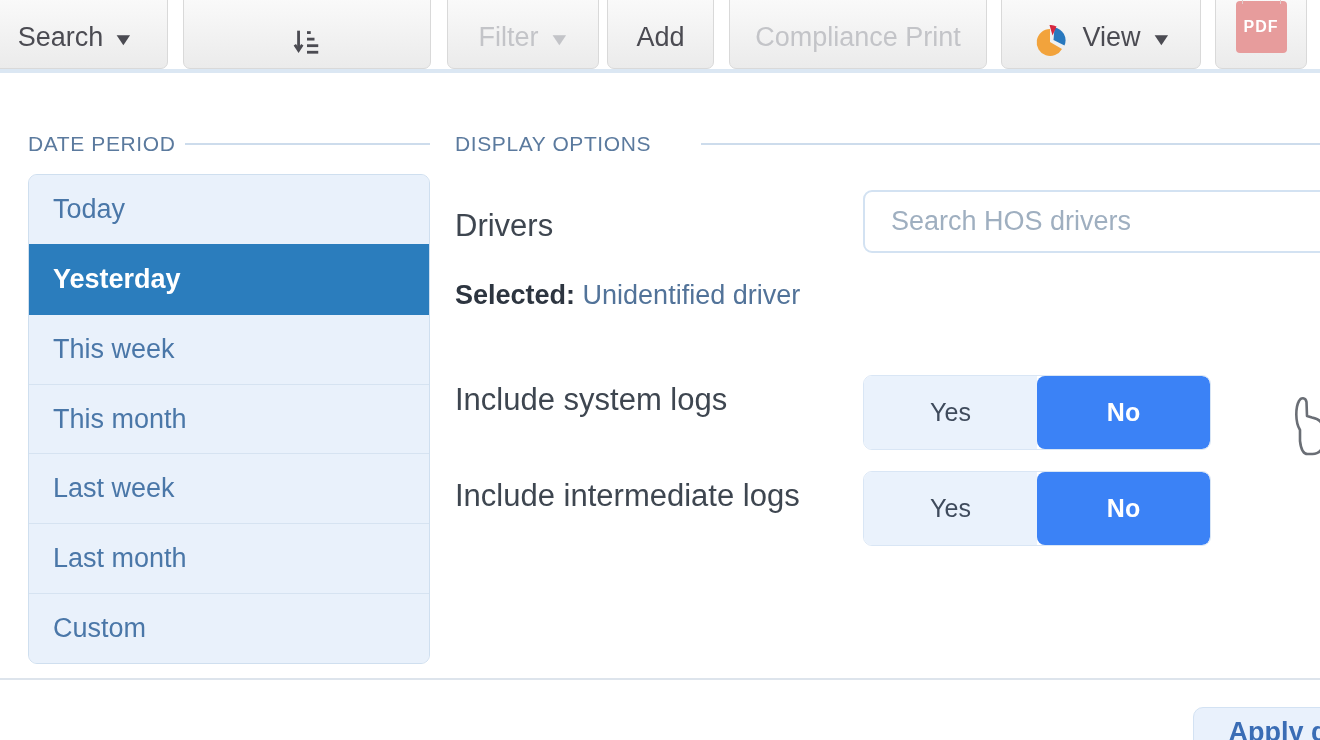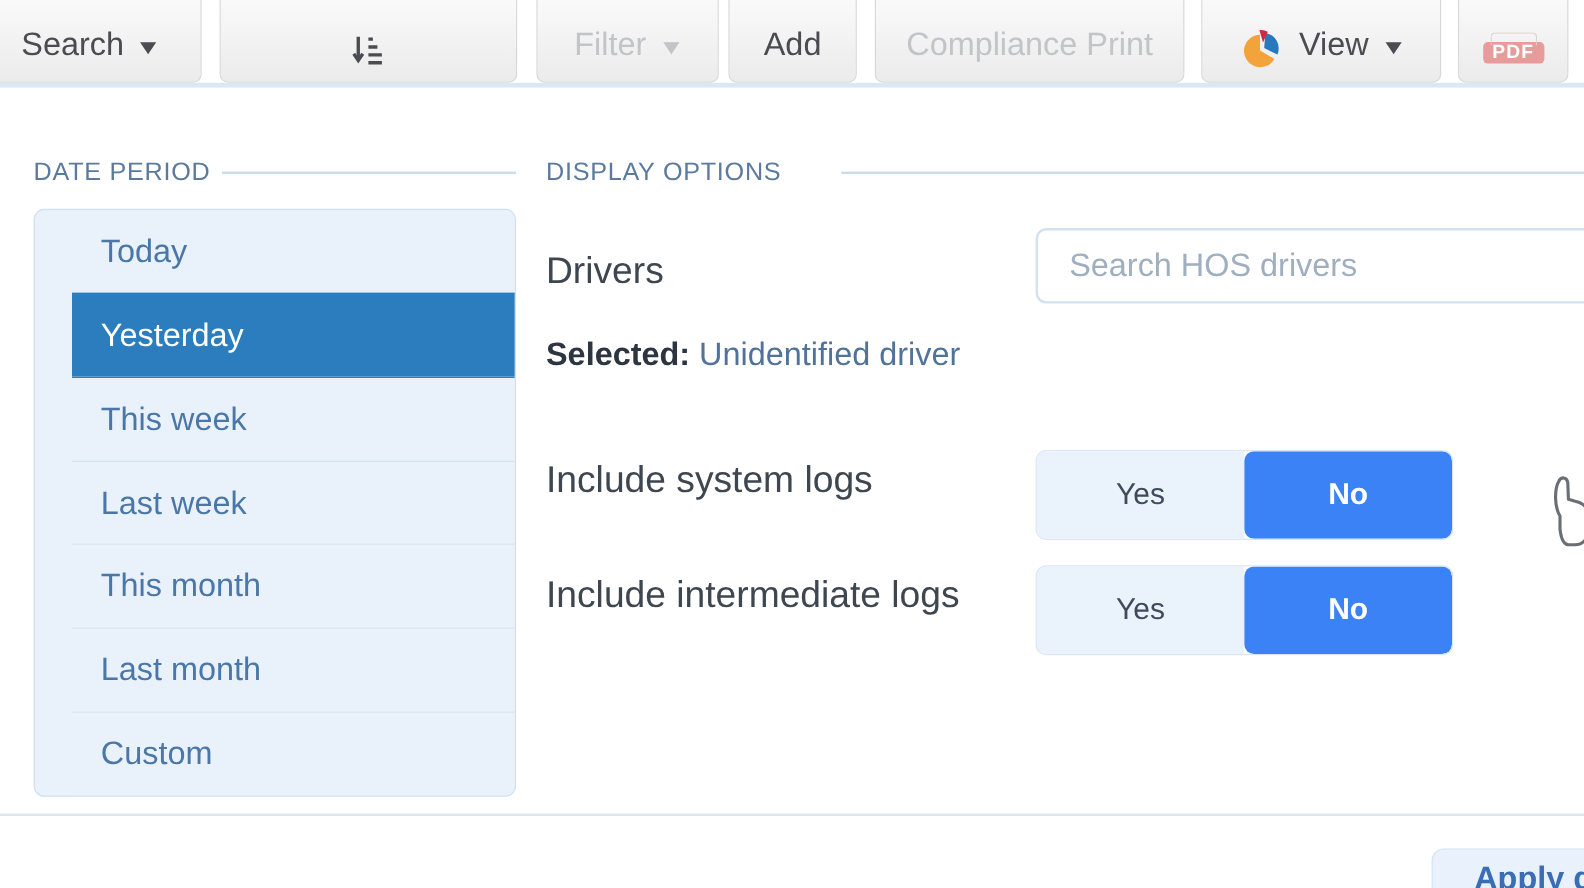--- a/index.html
+++ b/index.html
@@ -21,41 +21,41 @@
   .tb-options    { left:-18px; width:186px; }
   .tb-sort       { left:183px;  width:248px; }
   .tb-filter     { left:447px;  width:152px; }
   .tb-add        { left:607px;  width:107px; }
   .tb-compliance { left:729px;  width:258px; }
   .tb-view       { left:1001px; width:200px; }
   .tb-pdf        { left:1215px; width:92px; }
   .sort-icon { width:30px; height:30px; margin-bottom:-3px; }
   .pie-icon { width:38px; height:38px; margin-bottom:-6px; }
   .pdf-badge { background:#e79c9c; color:#fff; font-weight:bold; font-size:16px;
-    letter-spacing:1px; padding:0 8px; border-radius:4px; position:relative; }
+    letter-spacing:1px; padding:17px 8px; border-radius:4px; position:relative; }
   .pdf-badge::before { content:""; position:absolute; left:6px; right:6px; top:-8px;
     height:10px; border:1px solid #e3cccc; border-bottom:none;
     border-radius:4px 4px 0 0; }
 
   
   .section-head { position:absolute; display:flex; align-items:center;
     font-size:21px; color:#5b7a9e; letter-spacing:0.6px; }
   .section-head .rule { flex:1; height:2px; background:#cddcec; margin-left:10px; }
   .head-date { left:28px; top:132px; width:402px; }
   .head-display { left:455px; top:132px; width:865px;gap:40px; }
 
   
   .period-list { position:absolute; left:28px; top:174px; width:402px; height:490px;
     border:1px solid #cfdfef; border-radius:9px; overflow:hidden;
-    display:flex; flex-direction:column; background:#e9f1fb;padding-left:31px; }
+    display:flex; flex-direction:column; background:#e9f1fb; }
   .period-item { flex:1; display:flex; align-items:center; padding-left:24px;
     font-size:27px; color:#4a77a8; background:#e9f1fb;
     border-top:1px solid #d6e3f1; cursor:pointer; }
   .period-item:first-child { border-top:none; }
-  .period-item.selected { background:#2b7dbd; color:#ffffff; font-weight:normal;
+  .period-item.selected { background:#2b7dbd; color:#ffffff; font-weight:bold;
     border-top-color:#2b7dbd; }
   .period-item.selected + .period-item { border-top-color:#2b7dbd; }
 
   
   .field-label { position:absolute; left:455px; font-size:31px; color:#3e4650; }
   .lbl-drivers { top:208px; }
   .lbl-sys { top:382px; }
   .lbl-int { top:478px; }
   .search-input { position:absolute; left:863px; top:190px; width:482px; height:63px;
     border:2px solid #d3e2f2; border-radius:9px; padding:0 26px;
@@ -140,22 +140,22 @@
 
 <div class="section-head head-date">
   <span>DATE PERIOD</span>
   <span class="rule"></span>
 </div>
 
 <div class="period-list">
   <div class="period-item">Today</div>
   <div class="period-item selected">Yesterday</div>
   <div class="period-item">This week</div>
+  <div class="period-item">This month</div>
   <div class="period-item">Last week</div>
-  <div class="period-item">This month</div>
   <div class="period-item">Last month</div>
   <div class="period-item">Custom</div>
 </div>
 
 <div class="section-head head-display">
   <span>DISPLAY OPTIONS</span>
   <span class="rule"></span>
 </div>
 
 <div class="field-label lbl-drivers">Drivers</div>

